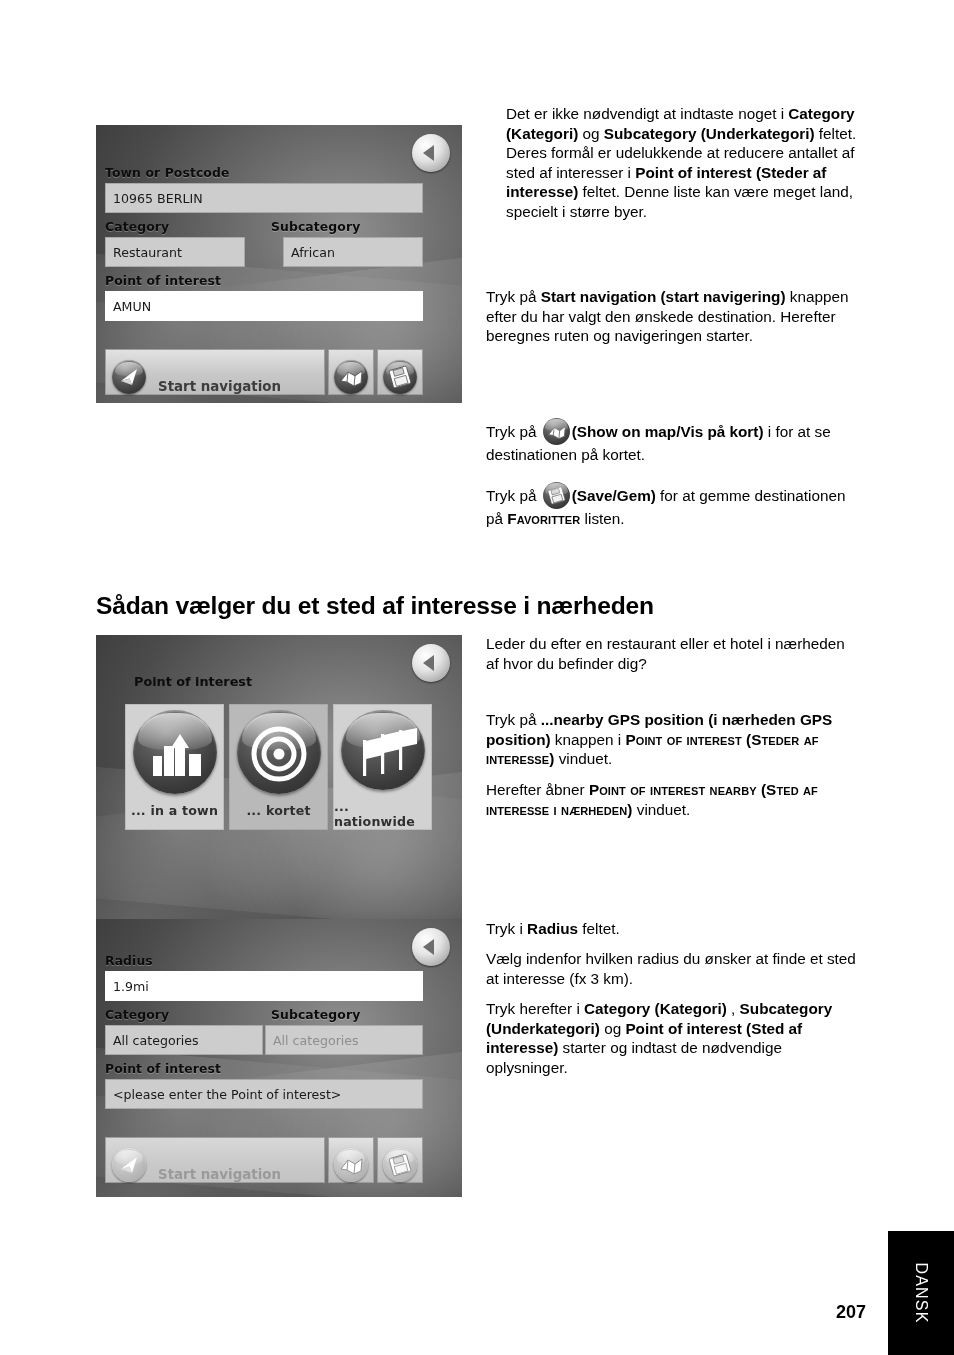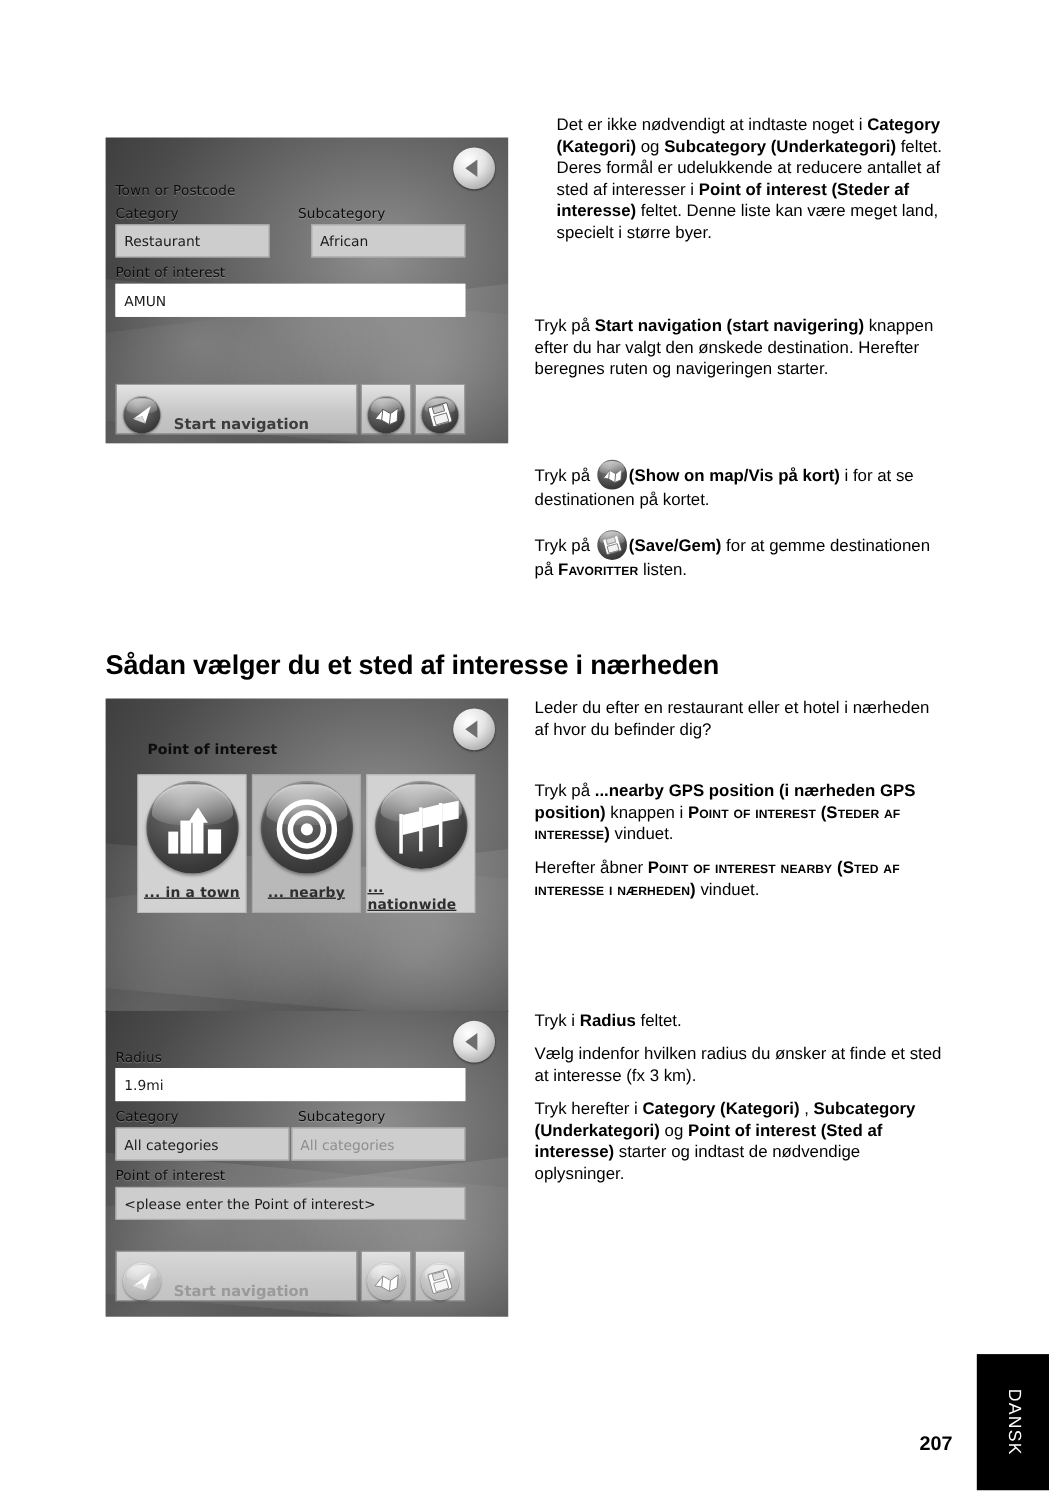--- a/index.html
+++ b/index.html
@@ -93,21 +93,21 @@
     top: 11px;
     width: 0; height: 0;
     border-top: 8px solid transparent;
     border-bottom: 8px solid transparent;
     border-right: 11px solid #6e6e6e;
   }
 
   
   .flabel {
     font-family: "DejaVu Sans", sans-serif;
-    font-weight: normal;
+    font-weight: bold;
     font-size: 12.4px;
     color: #0c0c0c;
     letter-spacing: 0.1px;
     text-shadow: 0 1px 0 rgba(255,255,255,0.25);
   }
   .fbox {
     height: 30px;
     line-height: 30px;
     background: #cfcfcf;
     border: 1px solid #a9a9a9;
@@ -276,20 +276,21 @@
 <body>
 
 <div class="device" style="top:125px; height:278px;">
 
   <div class="backbtn">
     <span class="tri"></span>
   </div>
 
   <div style="position:absolute; left:9px; top:40px; width:318px;">
     <div class="flabel">Town or Postcode</div>
+    <div class="fbox grey" style="margin-top:3px;">10965 BERLIN</div>
 
     <div class="row2" style="margin-top:6px;">
       <div class="half">
         <div class="flabel">Category</div>
       </div>
       <div class="half">
         <div class="flabel" style="padding-left:6px;">Subcategory</div>
       </div>
     </div>
     <div class="row2" style="margin-top:3px;gap:36px;">
@@ -364,21 +365,21 @@
 <h2 class="h2" style="top:592px; margin:0;">Sådan vælger du et sted af interesse i nærheden</h2>
 
 <div class="device" style="top:635px; height:285px;">
 
   <div class="backbtn">
     <span class="tri"></span>
   </div>
 
   <div class="poi-title" style="position:absolute; left:38px; top:39px;">Point of interest</div>
 
-  <div class="tiles" style="position:absolute; left:29px; top:69px;text-decoration:underline;">
+  <div class="tiles" style="position:absolute; left:29px; top:69px;">
 
     <div class="tile">
       <div class="bigicon">
         <span class="gloss"></span>
         <svg width="84" height="84" viewBox="0 0 84 84">
           <g fill="#ffffff">
             <rect x="20" y="46" width="9" height="20"></rect>
             <rect x="31" y="36" width="10" height="30"></rect>
             <path d="M47 24 L56 38 L52 38 L52 66 L42 66 L42 38 L38 38 Z"></path>
             <rect x="56" y="44" width="12" height="22"></rect>
@@ -390,21 +391,21 @@
 
     <div class="tile mid">
       <div class="bigicon">
         <span class="gloss"></span>
         <svg width="84" height="84" viewBox="0 0 84 84">
           <circle cx="42" cy="44" r="25" fill="none" stroke="#ffffff" stroke-width="5"></circle>
           <circle cx="42" cy="44" r="15" fill="none" stroke="#ffffff" stroke-width="5"></circle>
           <circle cx="42" cy="44" r="5.5" fill="#ffffff"></circle>
         </svg>
       </div>
-      <div class="tlab">... nearby</div>
+      <div class="tlab">... kortet</div>
     </div>
 
     <div class="tile">
       <div class="bigicon">
         <span class="gloss"></span>
         <svg width="84" height="84" viewBox="0 0 84 84">
           <g fill="#ffffff">
             <rect x="22" y="30" width="3.2" height="36"></rect>
             <path d="M25 31 L42 27 L42 45 L25 49 Z"></path>
             <rect x="40" y="24" width="3.2" height="40"></rect>

